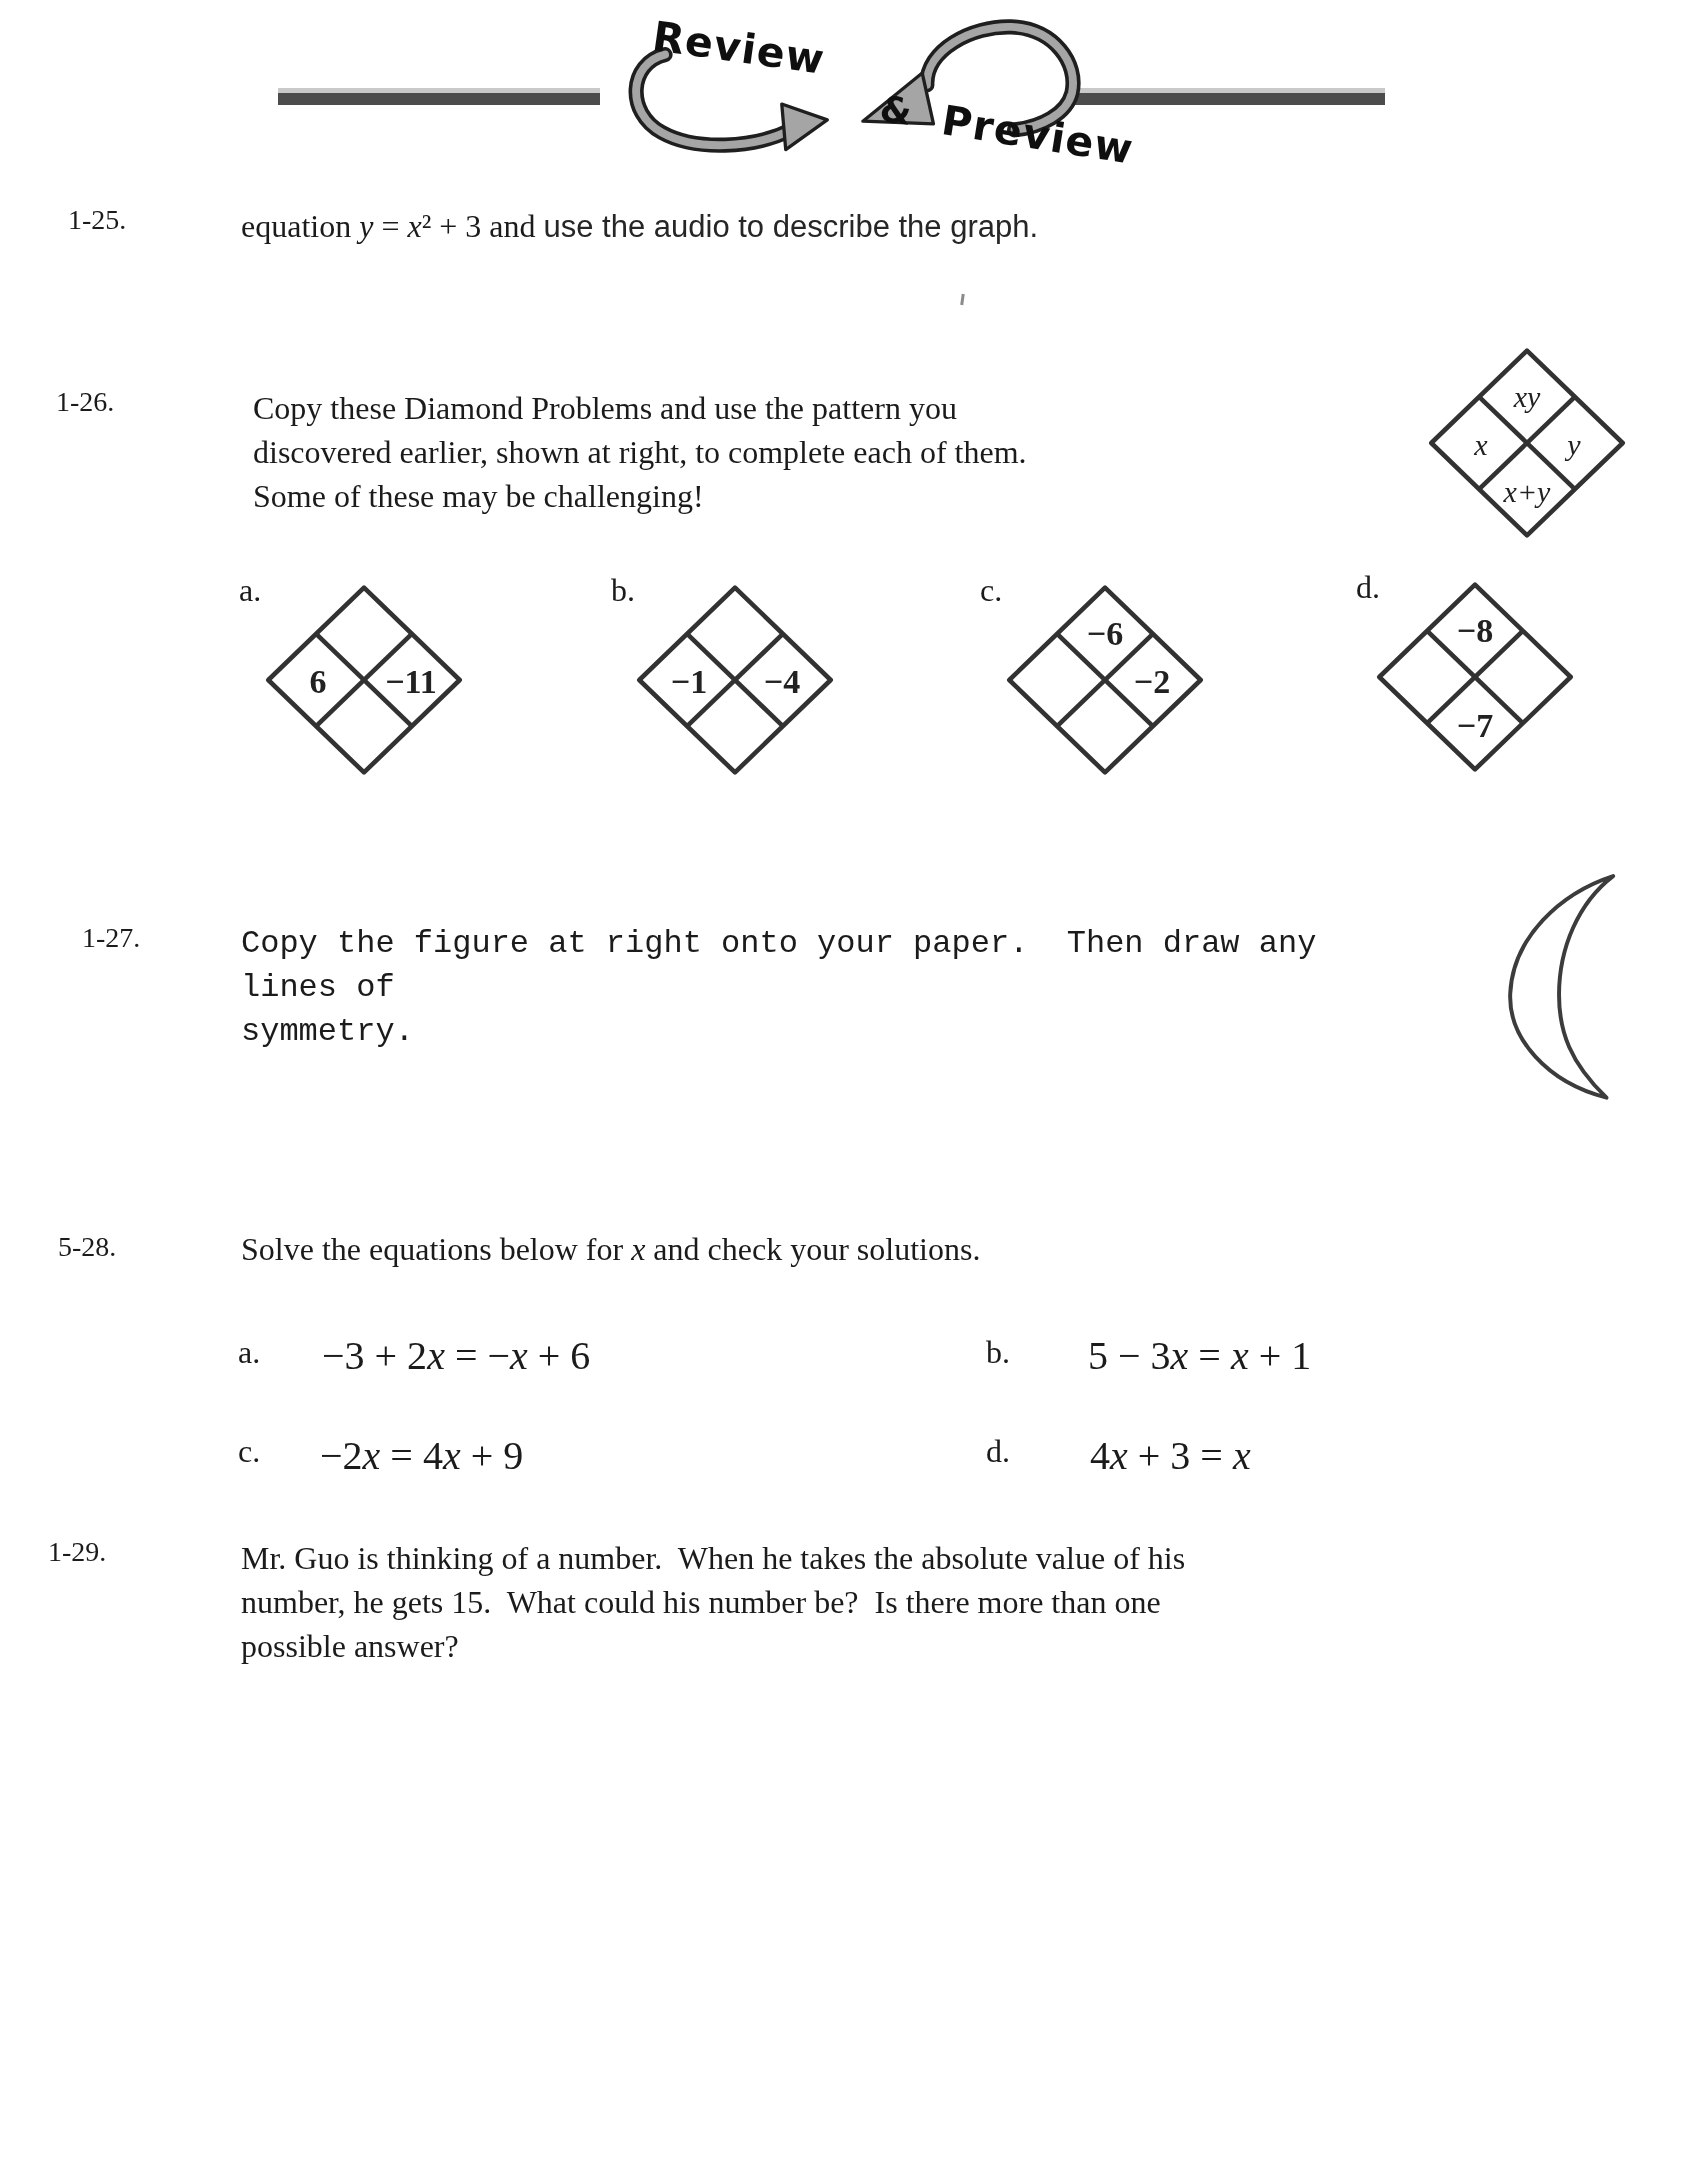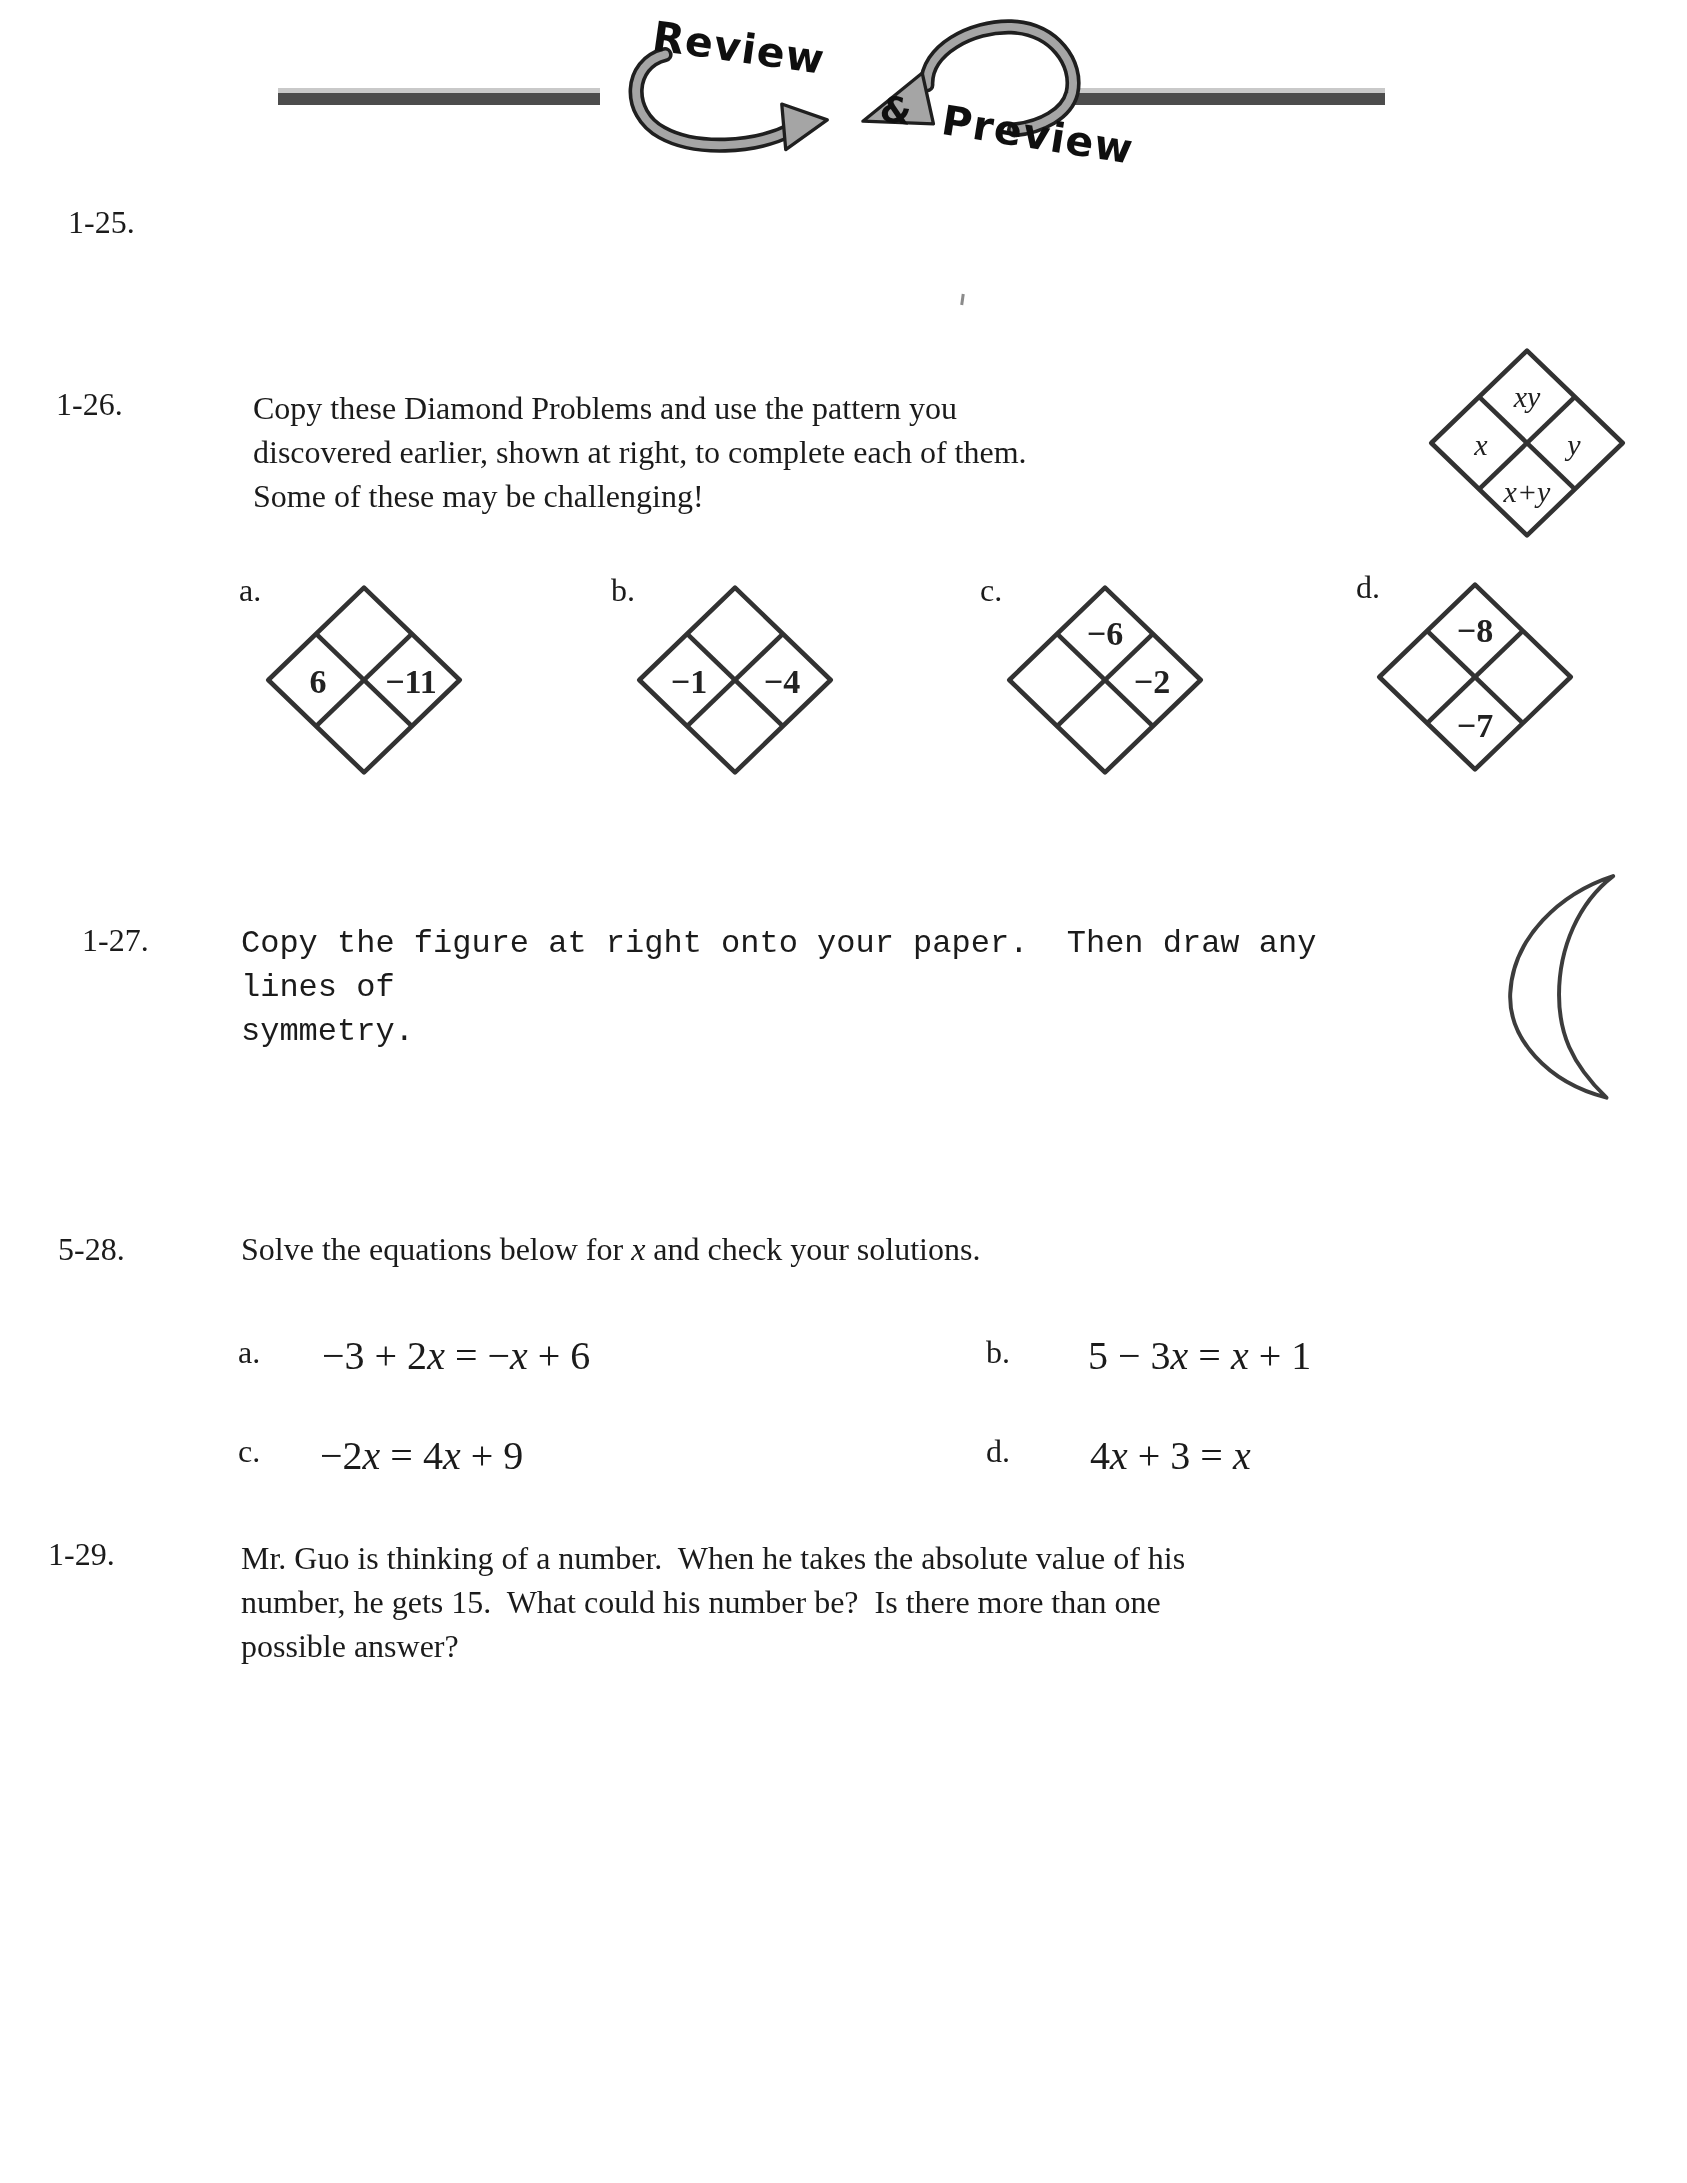--- a/index.html
+++ b/index.html
@@ -15,21 +15,21 @@
     background:linear-gradient(180deg,#c9c9c9 0%,#c9c9c9 30%,#4c4c4c 30%,#4c4c4c 100%);
   }
 
   
   .logo-word{
     position:absolute;font-family:"DejaVu Sans",sans-serif;font-weight:800;color:#0f0f0f;
     letter-spacing:1.3px;white-space:nowrap;
   }
 
   
-  .num{position:absolute;font-size:32px;}
+  .num{position:absolute;font-size:28px;}
   .body-text{position:absolute;font-size:32px;line-height:44px;white-space:pre-line;}
   .line{display:block;font-size:32px;line-height:44px;}
   .sans{font-family:"Liberation Sans",sans-serif;font-size:31px;color:#262626;}
   .math i{font-family:"Liberation Serif",serif;font-style:italic;}
   .var{font-style:italic;}
 
   
   .diamond{position:absolute;width:198px;height:192px;}
   .diamond svg{display:block;}
   .diamond polygon,.diamond line{fill:none;stroke:#323232;stroke-width:7;stroke-linejoin:round;}
@@ -73,20 +73,23 @@
     </g>
   </svg>
 
   <div class="logo-word" style="left:652px;top:24px;font-size:41px;transform:rotate(8deg);">Review</div>
   <div class="logo-word" style="left:880px;top:90px;font-size:36px;transform:rotate(8deg);">&amp;</div>
   <div class="logo-word" style="left:941px;top:111px;font-size:41px;transform:rotate(9deg);">Preview</div>
 
   <div>
     <div class="num" style="left:68px;top:204px;">1-25.</div>
     <div class="abs" style="left:241px;top:204px;width:1356px;">
+      <span class="line">
+        <span>equation </span><span class="math"><i>y</i> = <i>x</i>² + 3</span><span> and </span><span class="sans">use the audio to describe the graph.</span>
+      </span>
     </div>
     <div class="stray-mark" style="left:961px;top:294px;"></div>
   </div>
 
   <div>
     <div class="num" style="left:56px;top:386px;">1-26.</div>
     <div class="body-text" style="left:241px;top:386px;width:992px;margin-left:12px;">Copy these Diamond Problems and use the pattern you
 discovered earlier, shown at right, to complete each of them.
 Some of these may be challenging!</div>
 

